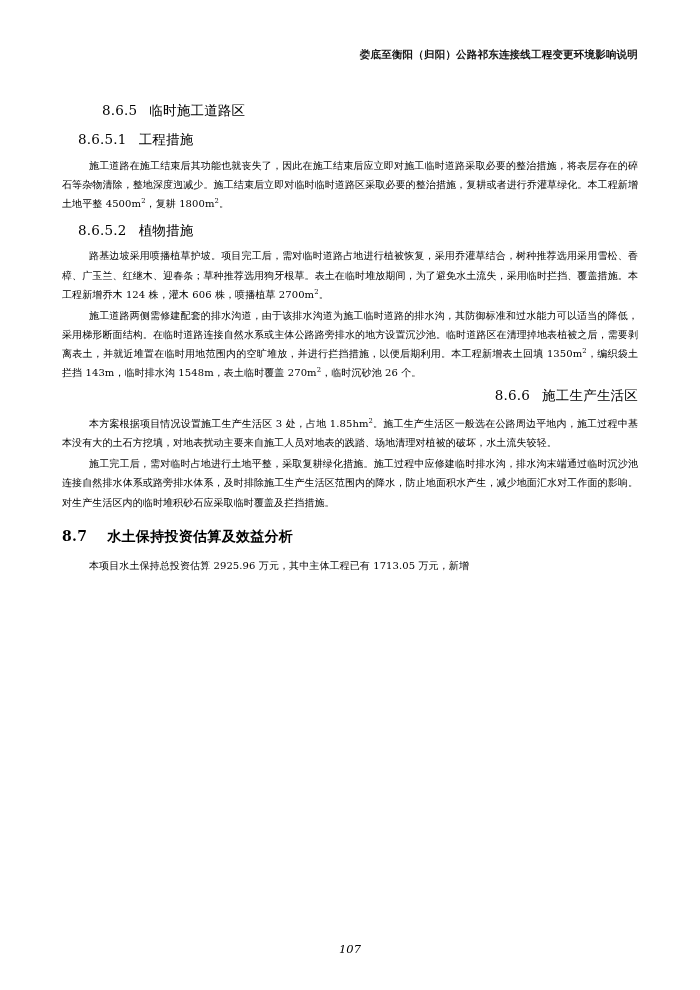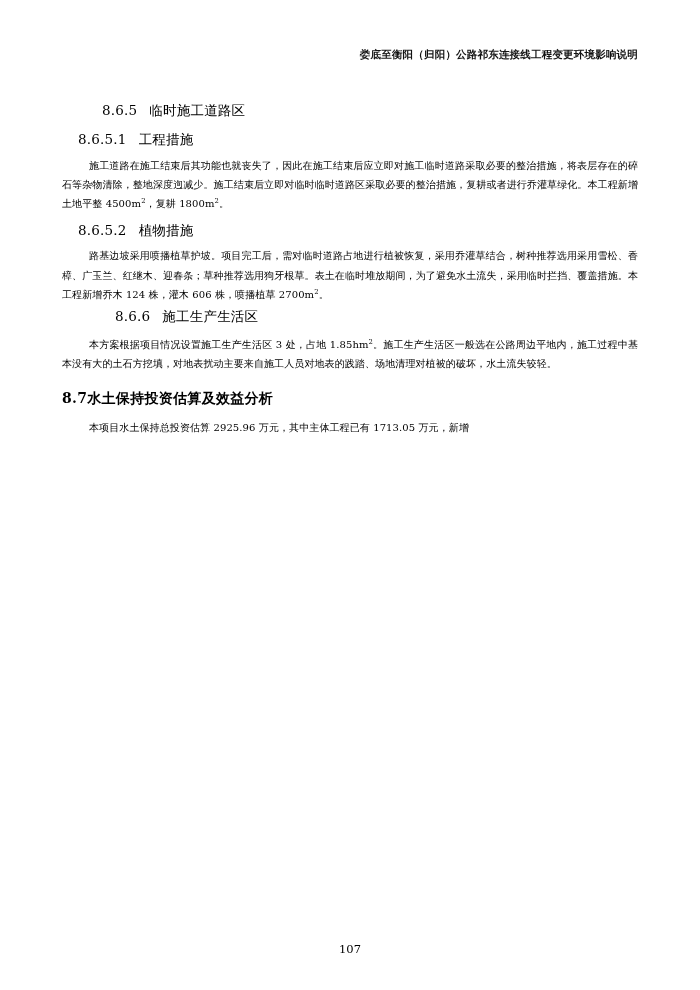--- a/index.html
+++ b/index.html
@@ -41,21 +41,21 @@
     margin-left: 40px;
   }
   .h3-bold {
     font-size: 14px;
     font-weight: bold;
     line-height: 1.5;
     margin: 14px 0 9px 0;
     letter-spacing: 0.3px;
   }
   .h3-bold .num {
-    margin-right: 0;
+    margin-right: 20px;
   }
   .h4 {
     font-size: 13.5px;
     line-height: 1.5;
     margin: 7px 0 6px 16px;
     letter-spacing: 0.2px;
   }
   .h4 .num {
     margin-right: 12px;
   }
@@ -77,23 +77,25 @@
     line-height: 0;
   }
   .pagenum {
     position: absolute;
     left: 0;
     right: 0;
     bottom: 34px;
     text-align: center;
     font-size: 11.5px;
     font-family: "DejaVu Serif", "Liberation Serif", serif;
+    font-style: italic;
   }
   .indent-head {
     padding-left: 13px;
+    text-align: right;
   }
 </style>
 </head>
 <body>
 
 <div class="page">
 
   <div class="running-head">娄底至衡阳（归阳）公路祁东连接线工程变更环境影响说明</div>
 
   <div class="h3">
@@ -106,27 +108,29 @@
 
   <p class="body">施工道路在施工结束后其功能也就丧失了，因此在施工结束后应立即对施工临时道路采取必要的整治措施，将表层存在的碎石等杂物清除，整地深度迿减少。施工结束后立即对临时临时道路区采取必要的整治措施，复耕或者进行乔灌草绿化。本工程新增土地平整 4500m<sup>2</sup>，复耕 1800m<sup>2</sup>。</p>
 
   <div class="h4">
     <span class="num">8.6.5.2</span><span>植物措施</span>
   </div>
 
   <p class="body">路基边坡采用喷播植草护坡。项目完工后，需对临时道路占地进行植被恢复，采用乔灌草结合，树种推荐选用采用雪松、香樟、广玉兰、红继木、迎春条；草种推荐选用狗牙根草。表土在临时堆放期间，为了避免水土流失，采用临时拦挡、覆盖措施。本工程新增乔木 124 株，灌木 606 株，喷播植草 2700m<sup>2</sup>。</p>
 
 
+  <p class="body">施工道路两侧需修建配套的排水沟道，由于该排水沟道为施工临时道路的排水沟，其防御标准和过水能力可以适当的降低，采用梯形断面结构。在临时道路连接自然水系或主体公路路旁排水的地方设置沉沙池。临时道路区在清理掉地表植被之后，需要剥离表土，并就近堆置在临时用地范围内的空旷堆放，并进行拦挡措施，以便后期利用。本工程新增表土回填 1350m<sup>2</sup>，编织袋土拦挡 143m，临时排水沟 1548m，表土临时覆盖 270m<sup>2</sup>，临时沉砂池 26 个。</p>
 
   <div class="h3 indent-head">
     <span class="num">8.6.6</span><span>施工生产生活区</span>
   </div>
 
   <p class="body">本方案根据项目情况设置施工生产生活区 3 处，占地 1.85hm<sup>2</sup>。施工生产生活区一般选在公路周边平地内，施工过程中基本没有大的土石方挖填，对地表扰动主要来自施工人员对地表的践踏、场地清理对植被的破坏，水土流失较轻。</p>
 
+  <p class="body">施工完工后，需对临时占地进行土地平整，采取复耕绿化措施。施工过程中应修建临时排水沟，排水沟末端通过临时沉沙池连接自然排水体系或路旁排水体系，及时排除施工生产生活区范围内的降水，防止地面积水产生，减少地面汇水对工作面的影响。对生产生活区内的临时堆积砂石应采取临时覆盖及拦挡措施。</p>
 
 
   <div class="h3-bold">
     <span class="num">8.7</span><span>水土保持投资估算及效益分析</span>
   </div>
 
   <p class="body tight">本项目水土保持总投资估算 2925.96 万元，其中主体工程已有 1713.05 万元，新增</p>
 
   <div class="pagenum">107</div>
 </div>

